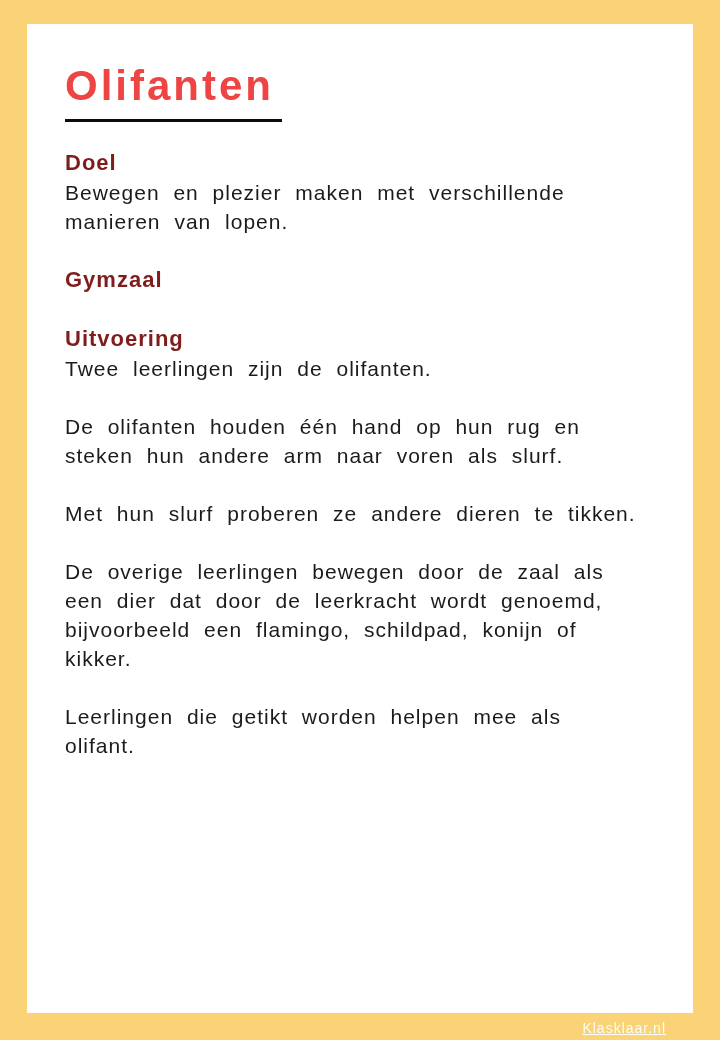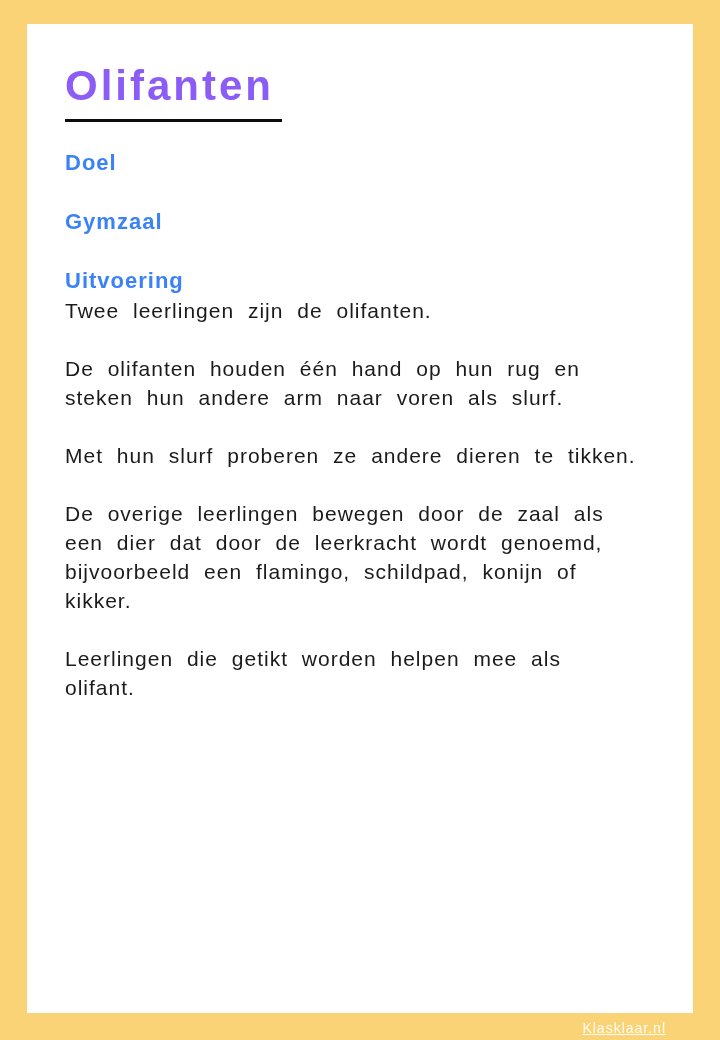--- a/index.html
+++ b/index.html
@@ -31,37 +31,37 @@
     box-sizing: border-box;
     overflow: hidden;
     color: #161616;
   }
   .page-title {
     display: inline-block;
     font-size: 42px;
     font-weight: 700;
     letter-spacing: 3px;
     line-height: 1.05;
-    color: #8b5cf6;
+    color: #ef4444;
     border-bottom: 3px solid #0d0d0d;
     padding-bottom: 11px;
     padding-right: 8px;
     margin: 0 0 26px 0;
   }
   .section {
     margin: 0 0 29px 0;
   }
   .section-heading {
     font-size: 22px;
     font-weight: 700;
     letter-spacing: 1px;
     word-spacing: 5px;
     line-height: 30px;
     margin: 0;
-    color: #3b82f6;
+    color: #7f1d1d;
   }
   .section-body {
     font-size: 21px;
     font-weight: 400;
     letter-spacing: 1px;
     word-spacing: 7px;
     line-height: 29px;
     margin: 0;
     white-space: pre;
     color: #1b1b1b;
@@ -78,20 +78,22 @@
 </style>
 </head>
 <body>
 
 <div class="page-frame">
   <div class="document-card">
     <h1 class="page-title">Olifanten</h1>
 
     <div class="section">
       <h2 class="section-heading">Doel</h2>
+      <p class="section-body">Bewegen en plezier maken met verschillende
+manieren van lopen.</p>
     </div>
 
     <div class="section">
     </div>
 
     <div class="section">
       <h2 class="section-heading">Gymzaal</h2>
     </div>
 
     <div class="section">

